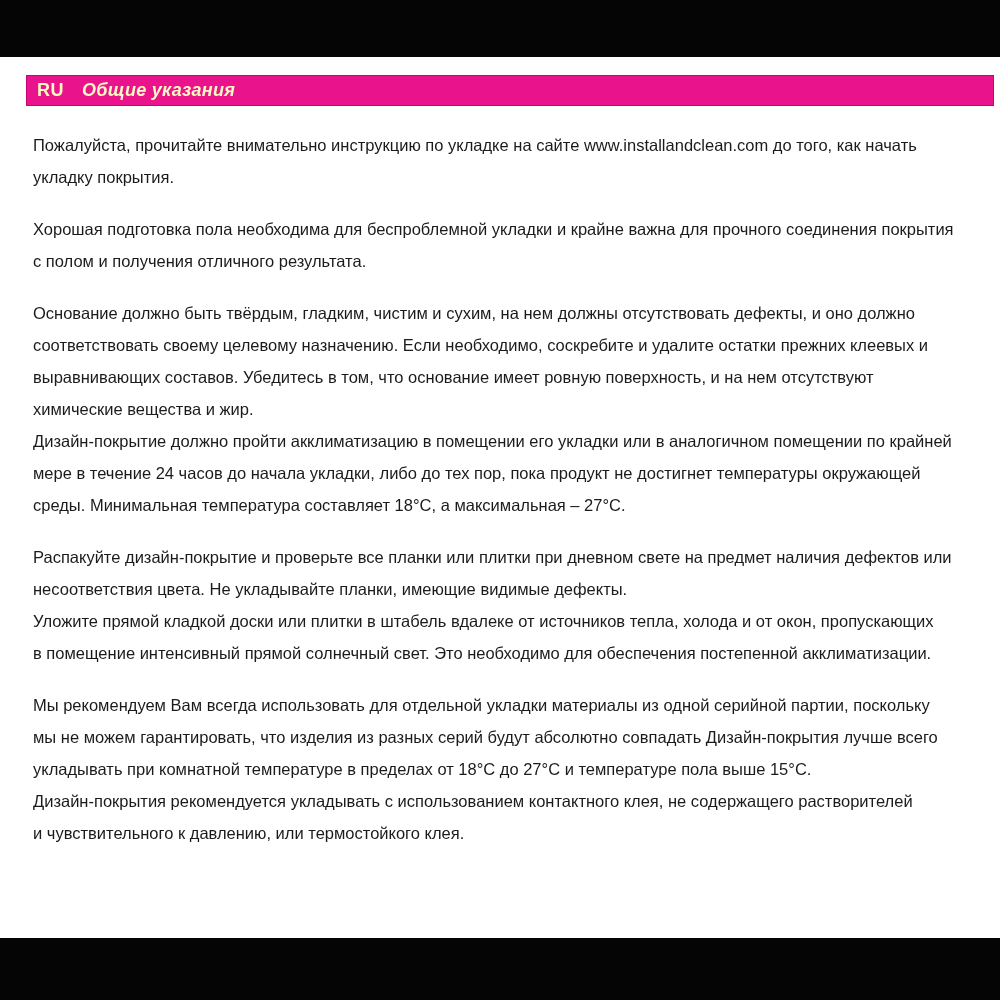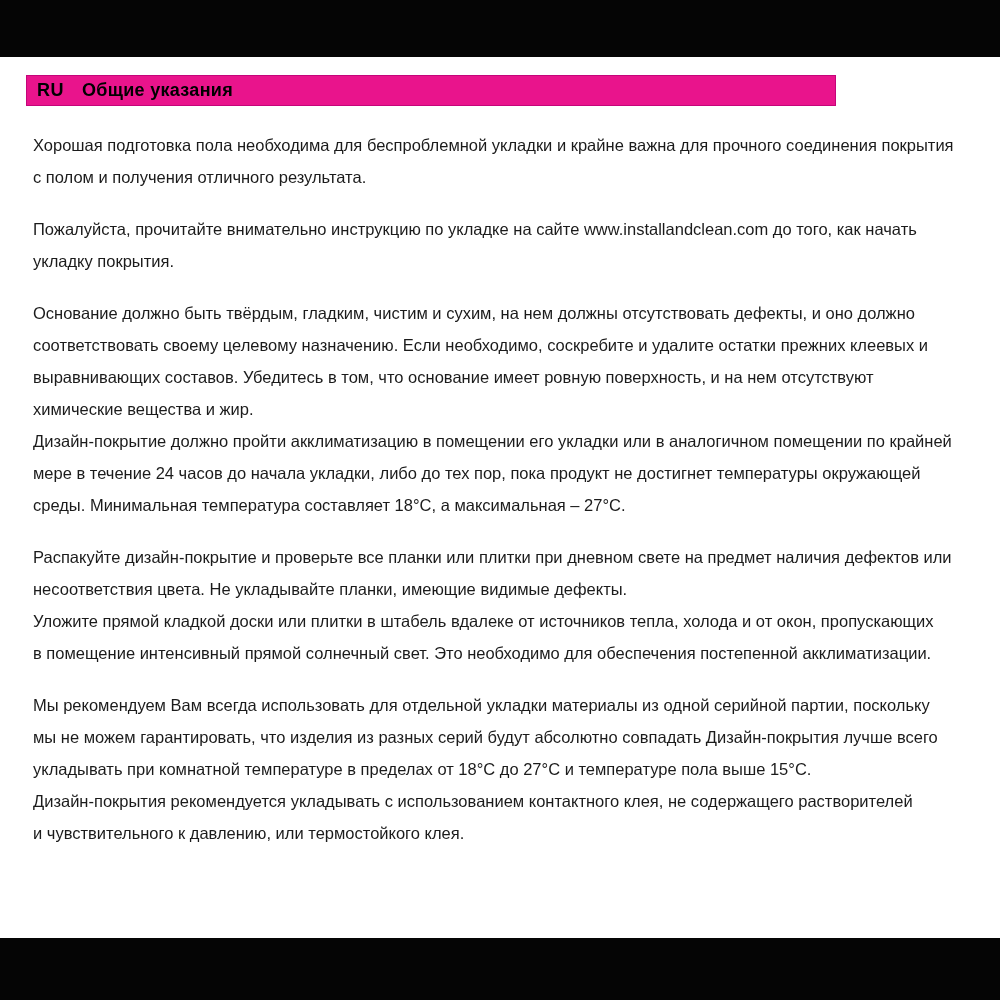--- a/index.html
+++ b/index.html
@@ -19,32 +19,32 @@
   }
   .band{
     position:absolute;left:0;width:1000px;
     background:var(--band);
   }
   .band-top{top:0;height:57px;}
   .band-bottom{top:938px;height:62px;}
   .header-bar{
     position:absolute;
     left:26px;top:75px;
-    width:810px;height:31px;
+    width:968px;height:31px;
     background:var(--accent);
     border:1px solid var(--accent-border);
     box-sizing:border-box;
     display:flex;align-items:center;
-    color:#000000;
+    color:#fef9c3;
     font-weight:700;
     font-size:18px;
     padding-left:10px;
   }
   .header-bar .lang{margin-right:18px;letter-spacing:.5px;}
-  .header-bar .title{letter-spacing:.3px;}
+  .header-bar .title{letter-spacing:.3px;font-style:italic;}
   .content{
     position:absolute;
     left:33px;top:106px;
     width:947px;
     padding-top:23px;
     font-size:16.5px;
     line-height:32px;
     color:var(--ink);
   }
   .para{
@@ -56,24 +56,24 @@
 <body>
 
 <div class="band band-top"></div>
 
 <div class="header-bar">
   <span class="lang">RU</span>
   <span class="title">Общие указания</span>
 </div>
 
 <div class="content">
+  <p class="para">Пожалуйста, прочитайте внимательно инструкцию по укладке на сайте www.installandclean.com до того, как начать
+укладку покрытия.</p>
   <p class="para">Хорошая подготовка пола необходима для беспроблемной укладки и крайне важна для прочного соединения покрытия
 с полом и получения отличного результата.</p>
-  <p class="para">Пожалуйста, прочитайте внимательно инструкцию по укладке на сайте www.installandclean.com до того, как начать
-укладку покрытия.</p>
   <p class="para">Основание должно быть твёрдым, гладким, чистим и сухим, на нем должны отсутствовать дефекты, и оно должно
 соответствовать своему целевому назначению. Если необходимо, соскребите и удалите остатки прежних клеевых и
 выравнивающих составов. Убедитесь в том, что основание имеет ровную поверхность, и на нем отсутствуют
 химические вещества и жир.
 Дизайн-покрытие должно пройти акклиматизацию в помещении его укладки или в аналогичном помещении по крайней
 мере в течение 24 часов до начала укладки, либо до тех пор, пока продукт не достигнет температуры окружающей
 среды. Минимальная температура составляет 18°С, а максимальная – 27°С.</p>
   <p class="para">Распакуйте дизайн-покрытие  и проверьте все планки или плитки при дневном свете на предмет наличия дефектов или
 несоответствия цвета. Не укладывайте планки, имеющие видимые дефекты.
 Уложите прямой кладкой доски или плитки в штабель вдалеке от источников тепла, холода и от окон, пропускающих

